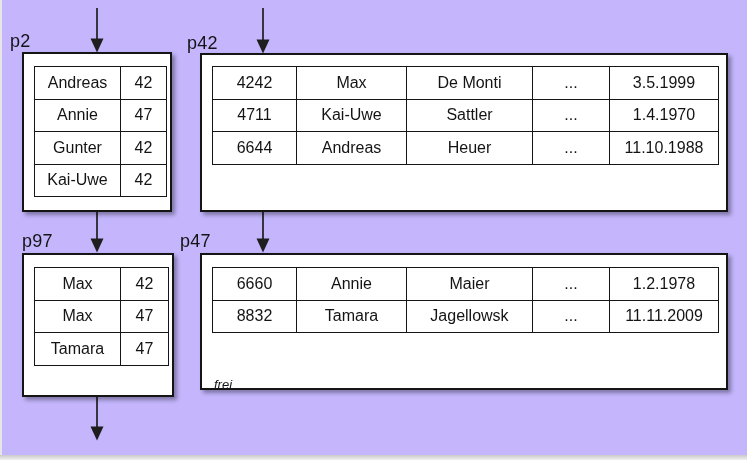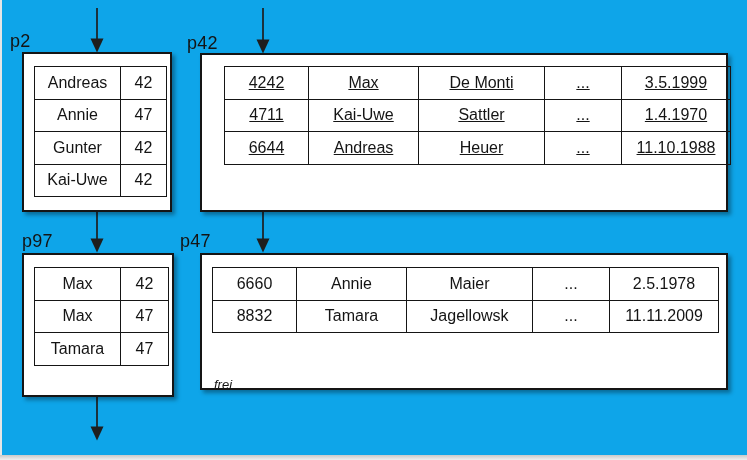--- a/index.html
+++ b/index.html
@@ -1,20 +1,20 @@
 <!DOCTYPE html>
 <html><head>
 <meta charset="utf-8">
 <style>
   html, body { margin: 0; padding: 0; background: #ffffff; }
   .canvas {
     position: relative;
     width: 747px;
     height: 460px;
-    background: #0ea5e9;
+    background: #c4b5fd;
     overflow: hidden;
     font-family: "Liberation Sans", sans-serif;
     color: #141414;
   }
   .edge-left {
     position: absolute; left: 0; top: 0; width: 2px; height: 100%;
     background: #e6e6e6;
   }
   .edge-bottom {
     position: absolute; left: 0; bottom: 0; width: 100%; height: 5px;
@@ -110,21 +110,21 @@
         <tr>
           <td>Kai-Uwe</td>
           <td>42</td>
         </tr>
       </tbody>
     </table>
   </div>
 
   <div class="page-label" style="left:187px; top:33px;">p42</div>
   <div class="page-box" style="left:200px; top:53px; width:528px; height:159px;">
-    <table class="rec" style="left:22px; top:11px; width:506px;text-decoration:underline;">
+    <table class="rec" style="left:10px; top:11px; width:506px;">
       <colgroup>
         <col style="width:84px">
           <col style="width:110px">
           <col style="width:126px">
         <col style="width:77px">
           <col style="width:109px">
       </colgroup>
       <tbody>
         <tr>
           <td>4242</td>
@@ -184,21 +184,21 @@
           <col style="width:126px">
         <col style="width:77px">
           <col style="width:109px">
       </colgroup>
       <tbody>
         <tr>
           <td>6660</td>
           <td>Annie</td>
           <td>Maier</td>
           <td>...</td>
-          <td>2.5.1978</td>
+          <td>1.2.1978</td>
         </tr>
         <tr>
           <td>8832</td>
           <td>Tamara</td>
           <td>Jagellowsk</td>
           <td>...</td>
           <td>11.11.2009</td>
         </tr>
       </tbody>
     </table>

